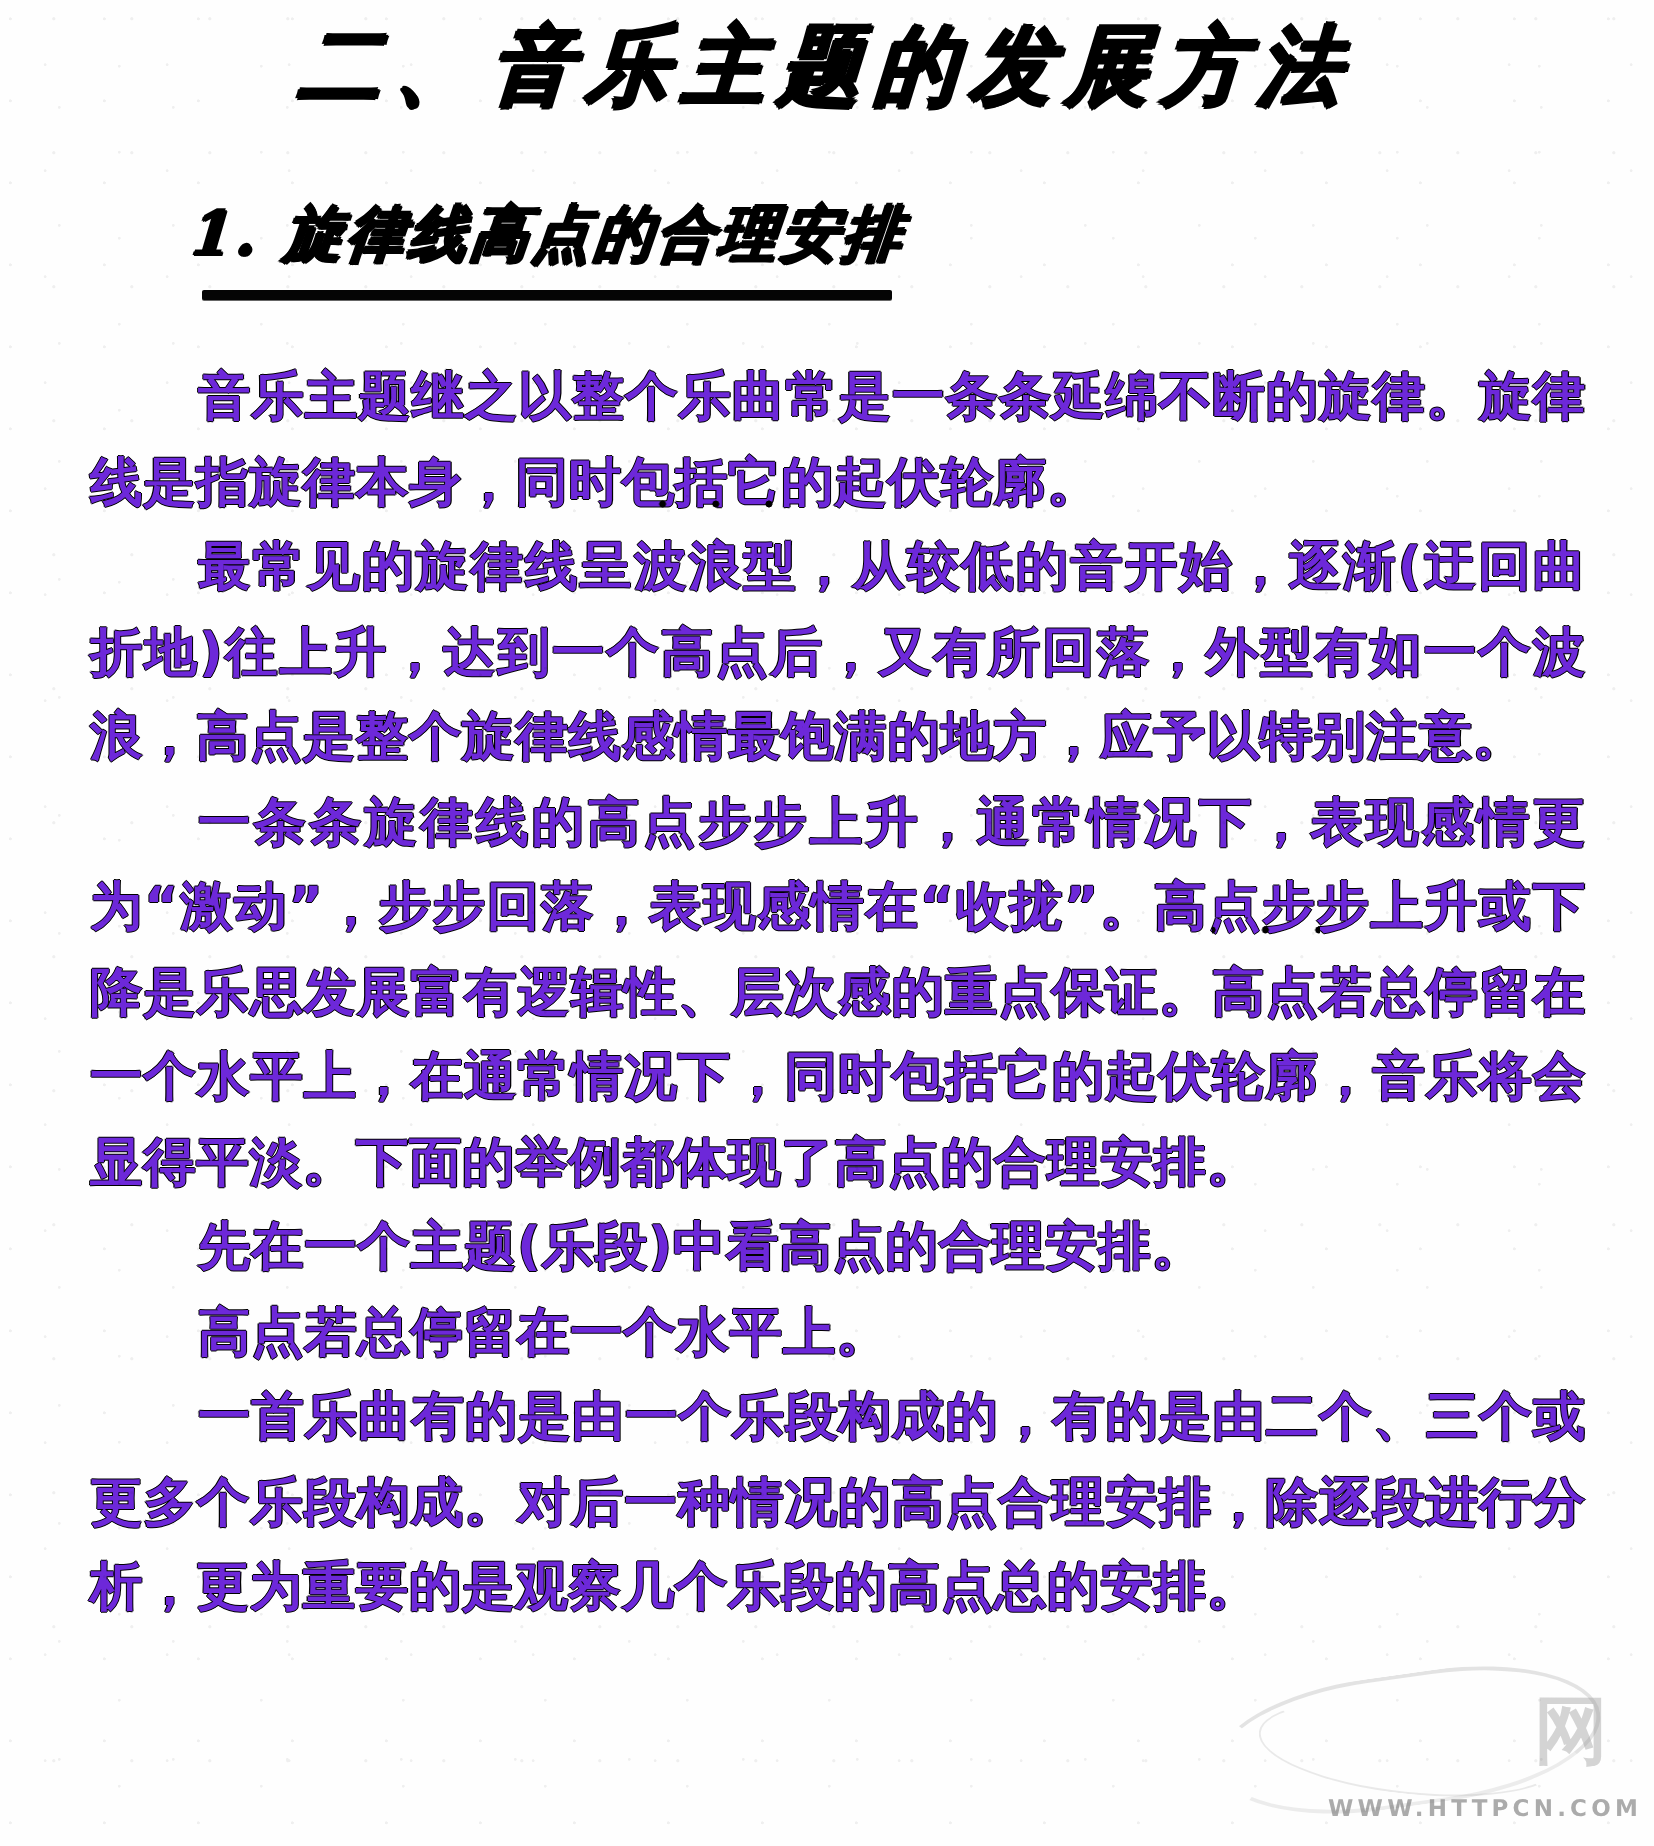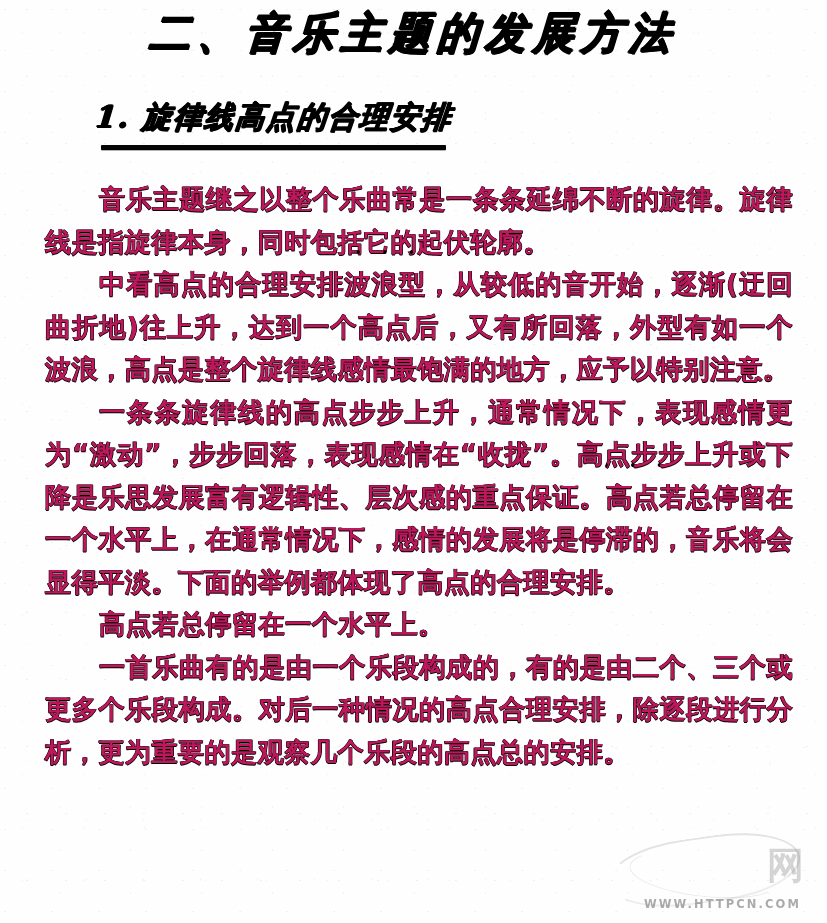--- a/index.html
+++ b/index.html
@@ -104,21 +104,21 @@
   .para {
     font-family: "DejaVu Sans", "Liberation Sans", sans-serif;
     font-weight: 700;
     font-size: 26.2px;
     line-height: 42.5px;
     letter-spacing: 0.4px;
     text-align: justify;
     text-align-last: left;
     text-indent: 54px;
     margin: 0 0 0 0;
-    color: #be185d;
+    color: #6d28d9;
     text-shadow:
        0.55px 0 0 #000,
       -0.55px 0 0 #000,
        0 0.5px 0 #000,
        0 -0.45px 0 #000;
     word-break: break-all;
   }
   .para .em {
     
     position: relative;
@@ -177,21 +177,21 @@
     width: 150px;
     height: 44px;
     border: 1.5px solid rgba(175,175,175,0.26);
     border-radius: 50%;
     border-right-color: transparent;
     border-top-color: transparent;
     transform: rotate(6deg);
   }
   .wm-url {
     position: absolute;
-    right: 20px;
+    right: 0;
     bottom: 8px;
     font-family: "DejaVu Sans", "Liberation Sans", sans-serif;
     font-size: 11.5px;
     font-weight: 700;
     letter-spacing: 2.1px;
     color: rgba(120,120,120,0.62);
     white-space: nowrap;
   }
 </style>
 </head>
@@ -205,27 +205,30 @@
 
   <div class="heading-rule"></div>
 
   <div class="body-block">
 
     <p class="para">
       <span>音乐主题继之以整个乐曲常是一条条延绵不断的旋律。旋律线是指旋律本身，同时包括它的起伏轮廓。</span>
     </p>
 
     <p class="para">
-      <span>中看高点的合理安排</span><span class="em">波浪型</span><span>，从较低的音开始，逐渐(迂回曲折地)往上升，达到一个高点后，又有所回落，外型有如一个波浪，高点是整个旋律线感情最饱满的地方，应予以特别注意。</span>
-    </p>
-
-    <p class="para">
-      <span>一条条旋律线的高点步步上升，通常情况下，表现感情更为“激动”，步步回落，表现感情在“收拢”。高点步步上升或下降是乐思发展富有逻辑性、层次感的重点保证。</span><span class="em">高点若总停留在一个水平上，在通常情况下，感情的发展将是停滞的</span><span>，音乐将会显得平淡。下面的举例都体现了高点的合理安排。</span>
-    </p>
-
+      <span>最常见的旋律线呈</span><span class="em">波浪型</span><span>，从较低的音开始，逐渐(迂回曲折地)往上升，达到一个高点后，又有所回落，外型有如一个波浪，高点是整个旋律线感情最饱满的地方，应予以特别注意。</span>
+    </p>
+
+    <p class="para">
+      <span>一条条旋律线的高点步步上升，通常情况下，表现感情更为“激动”，步步回落，表现感情在“收拢”。高点步步上升或下降是乐思发展富有逻辑性、层次感的重点保证。</span><span class="em">高点若总停留在一个水平上，在通常情况下，同时包括它的起伏轮廓</span><span>，音乐将会显得平淡。下面的举例都体现了高点的合理安排。</span>
+    </p>
+
+    <p class="para">
+      <span>先在一个主题(乐段)中看高点的合理安排。</span>
+    </p>
 
     <p class="para">
       <span>高点若总停留在一个水平上。</span>
     </p>
 
 
     <p class="para">
       <span>一首乐曲有的是由一个乐段构成的，有的是由二个、三个或更多个乐段构成。对后一种情况的高点合理安排，除逐段进行分析，更为重要的是观察几个乐段的高点总的安排。</span>
     </p>
 

